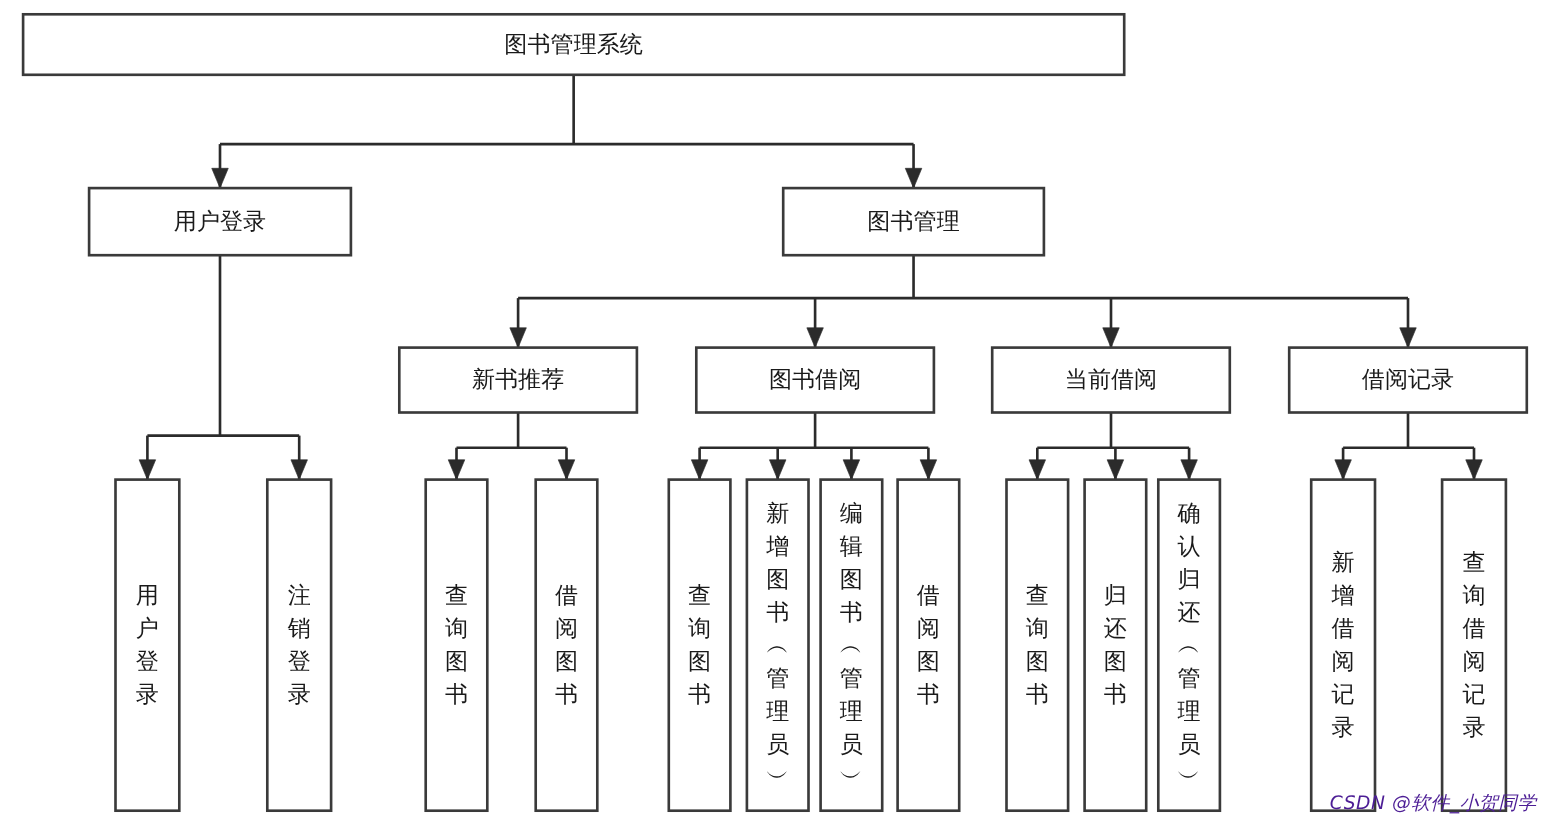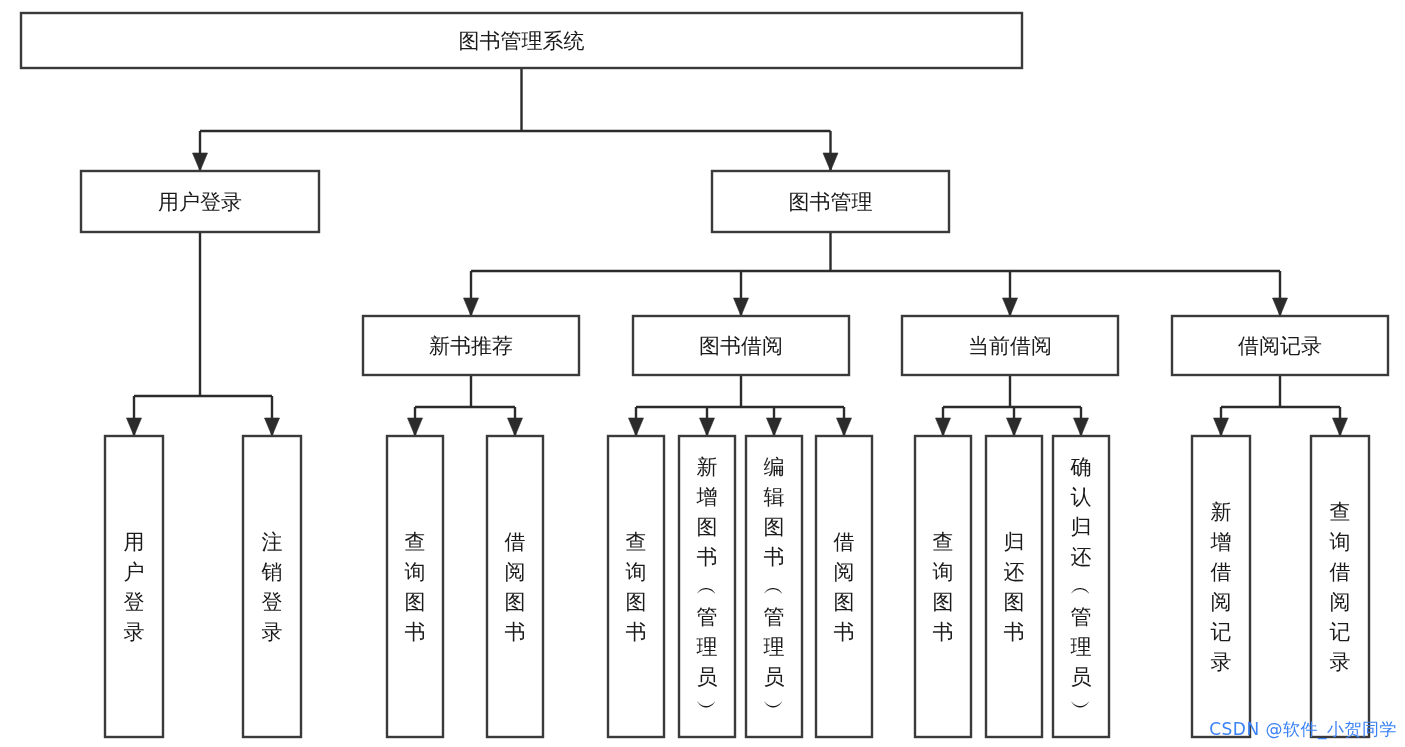--- a/index.html
+++ b/index.html
@@ -53,24 +53,25 @@
     fill: #2b2b2b;
     stroke: #2b2b2b;
     stroke-width: 0.6;
   }
   .watermark-text {
     position: absolute;
     right: 8px;
     bottom: 6px;
     font-family: "DejaVu Sans", "Liberation Sans", sans-serif;
     font-size: 17px;
-    color: #3b82f6;
+    color: #4c1d95;
     white-space: nowrap;
     letter-spacing: 0.5px;
     pointer-events: none;
+    font-style: italic;
   }
 </style>
 </head>
 <body>
 
 <div id="diagram-root">
 
   <svg class="diagram-canvas" viewBox="0 0 1405 747">
     <g id="connectors-layer">
         <line x1="521.5" y1="68" x2="521.5" y2="131" class="connector"></line>

